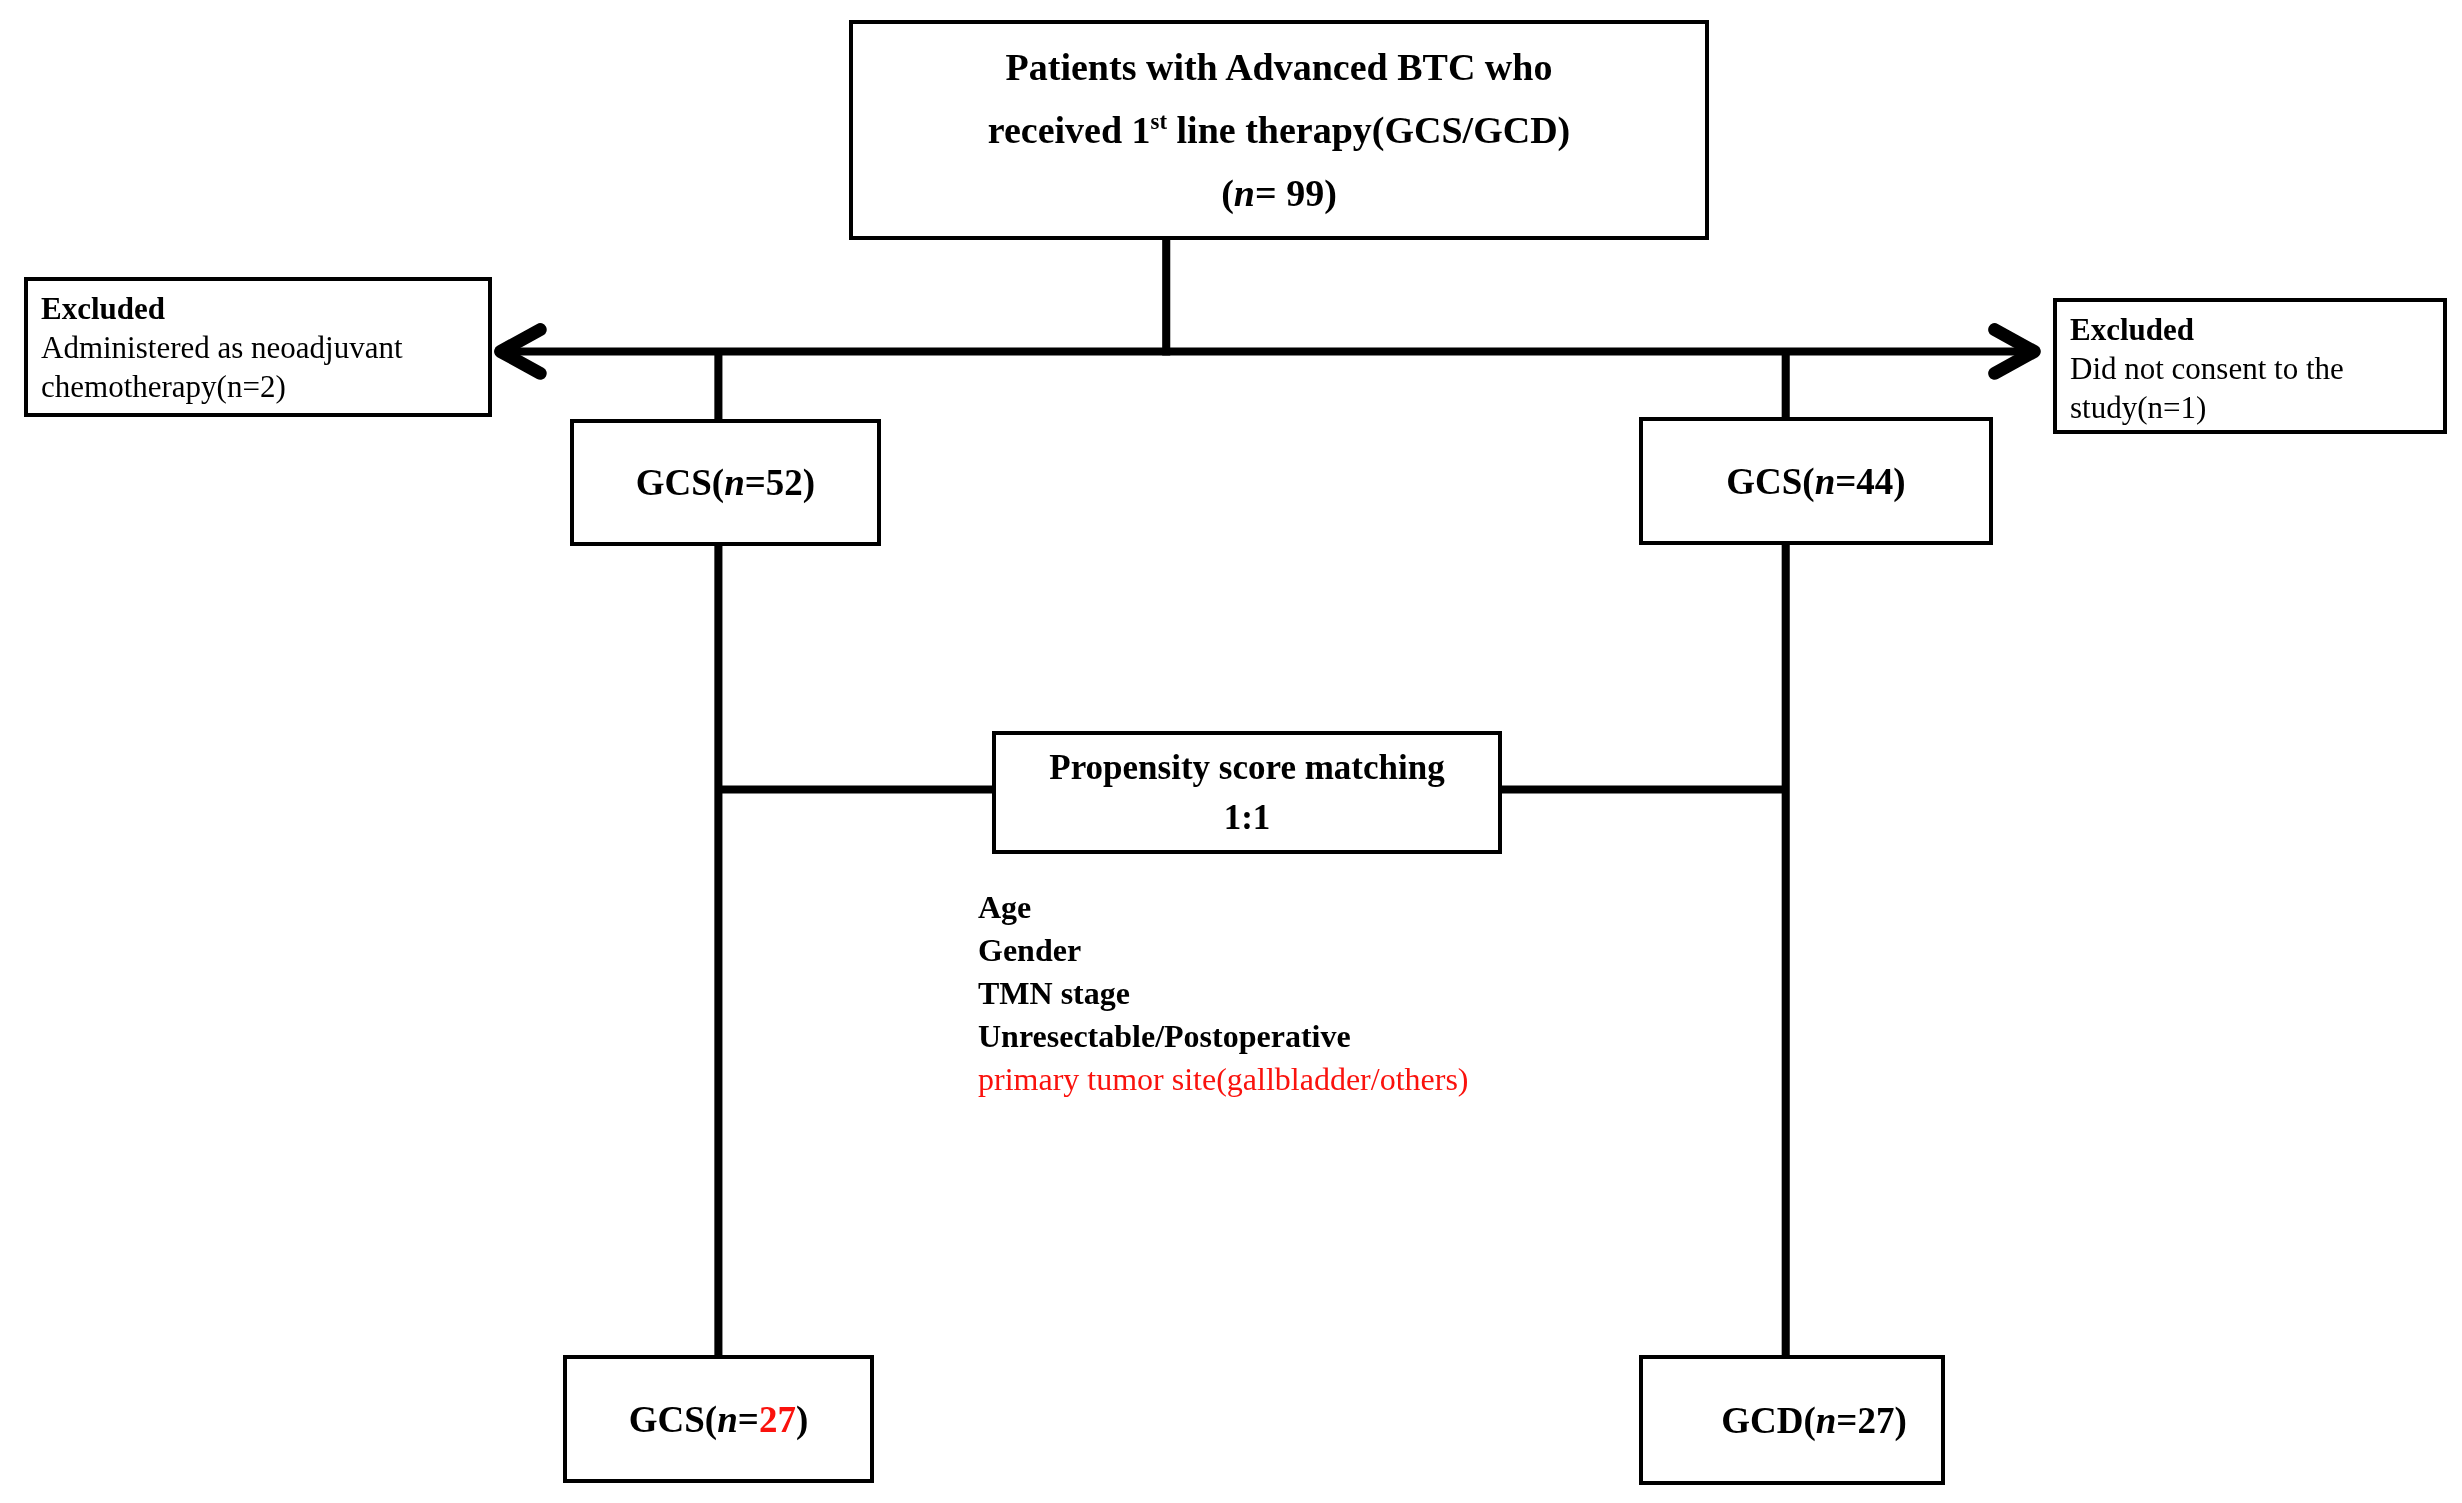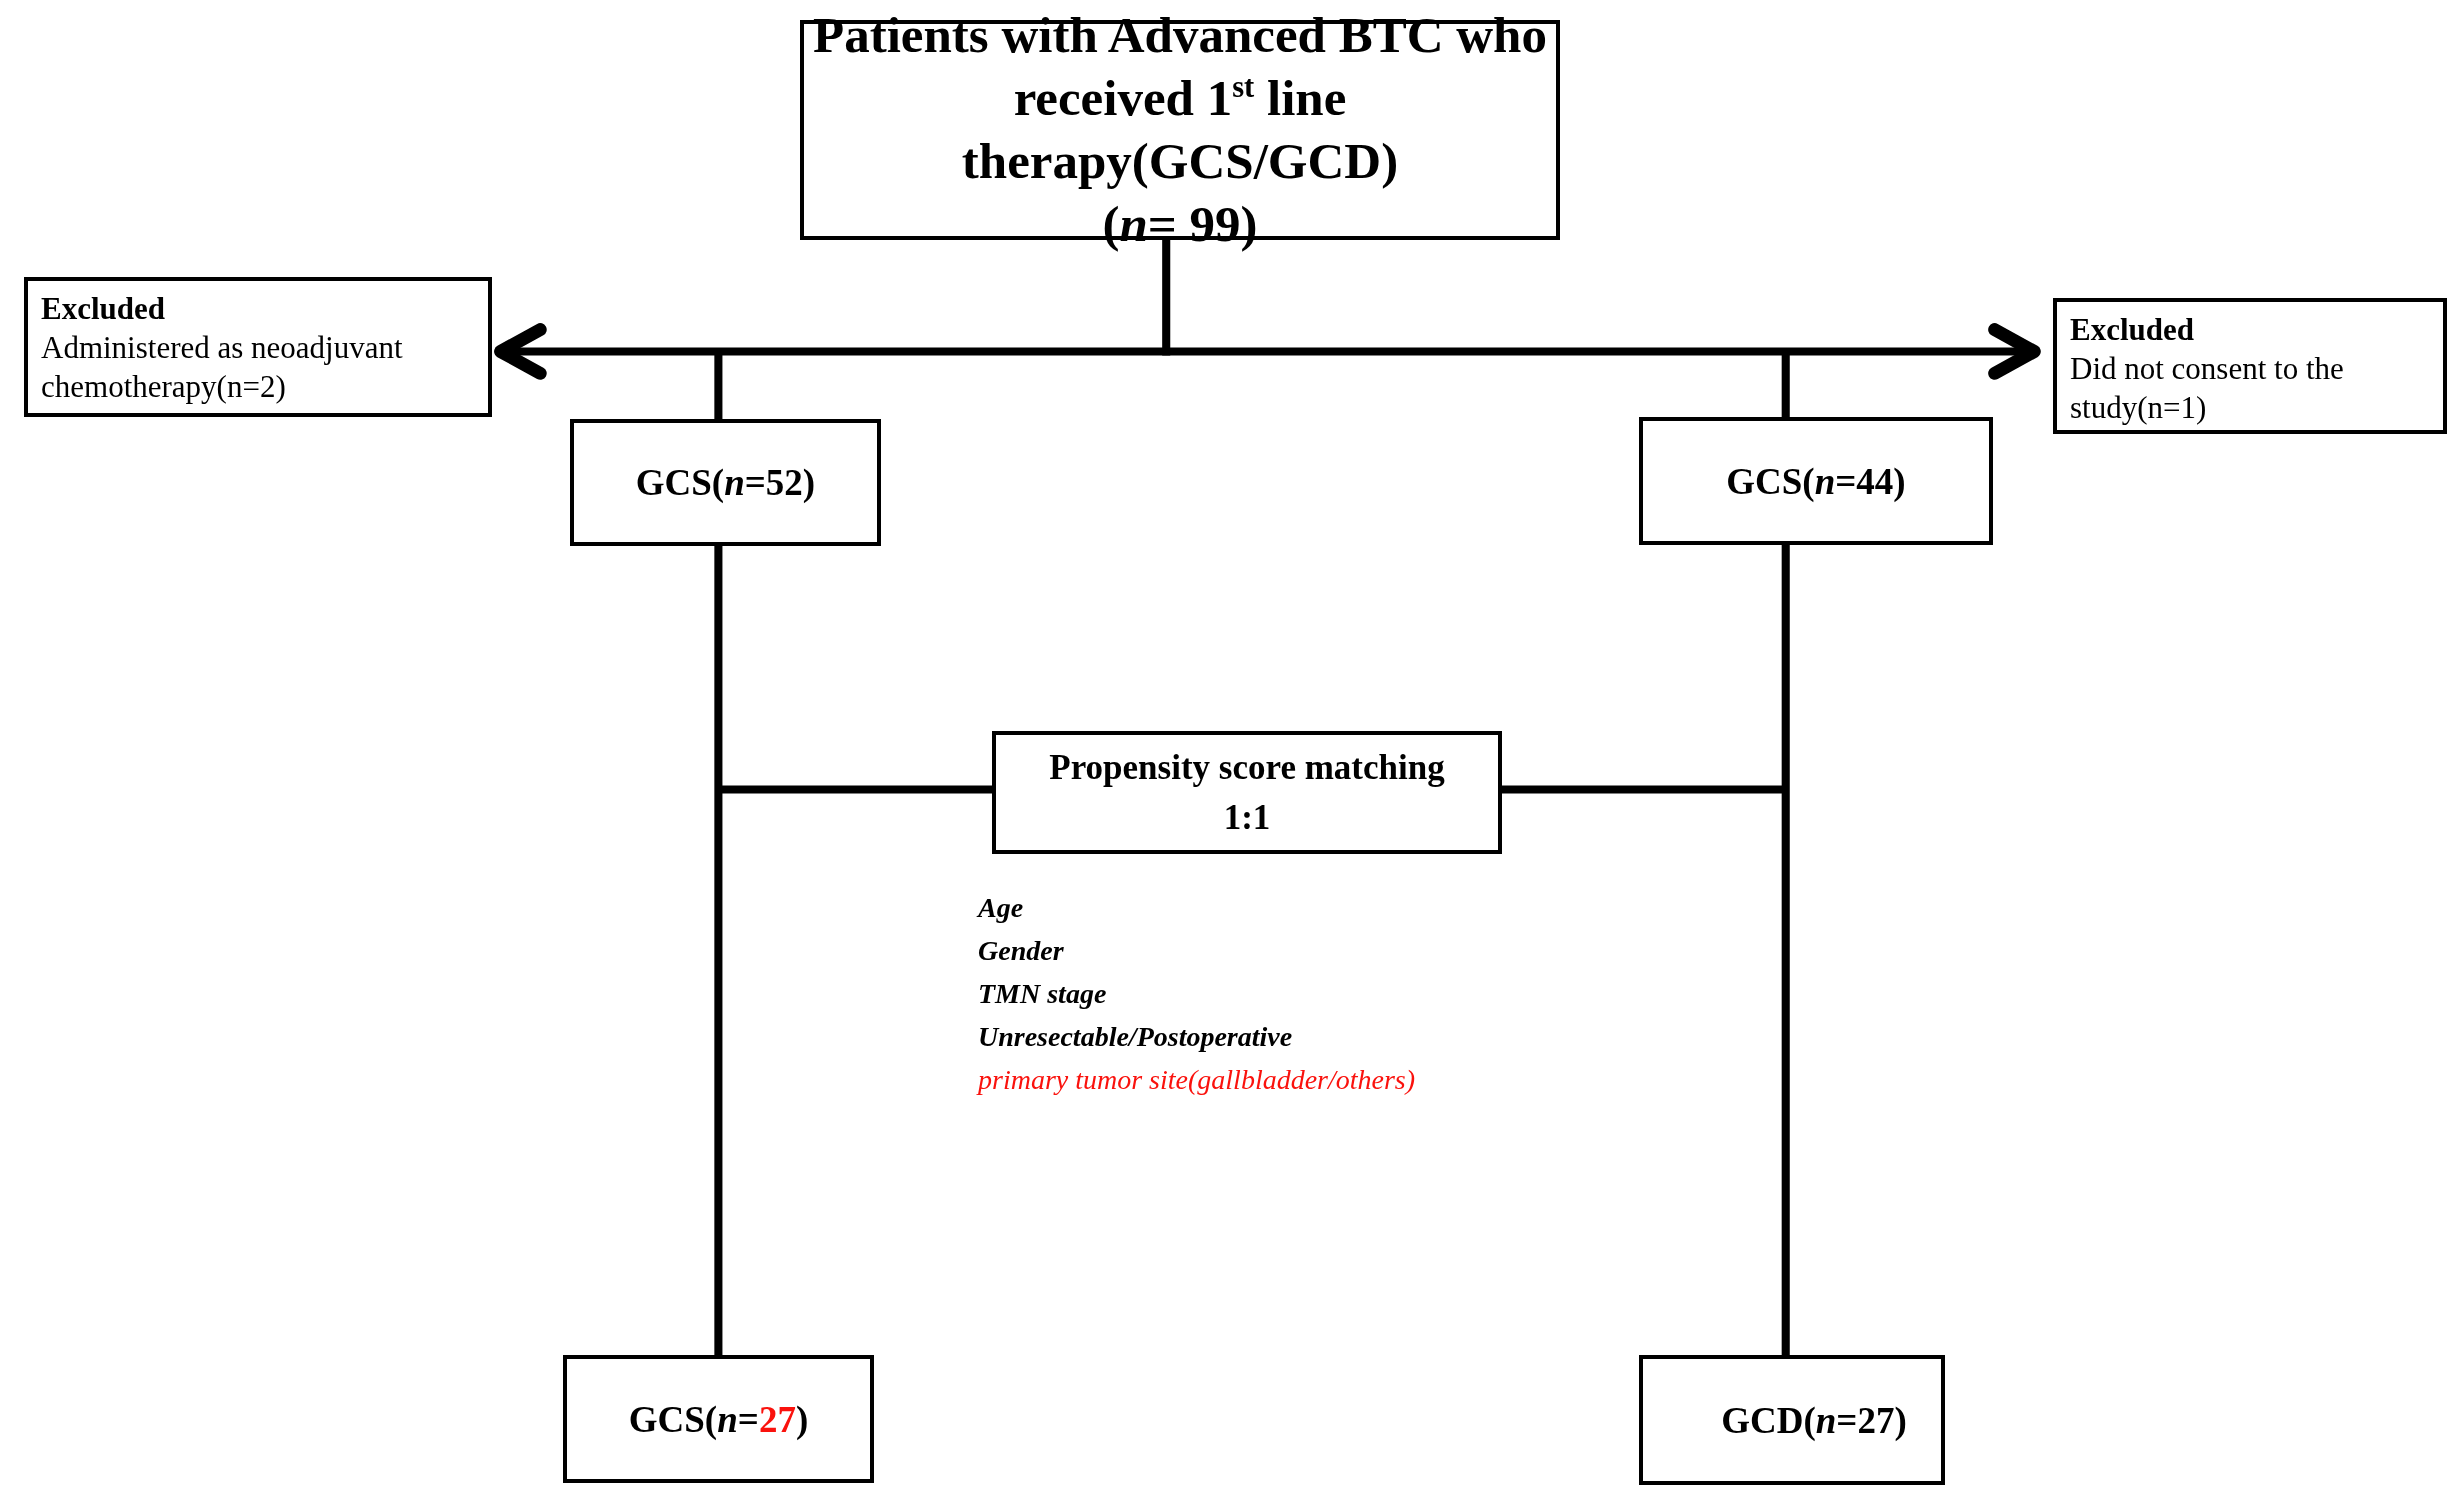--- a/index.html
+++ b/index.html
@@ -35,46 +35,45 @@
   }
   .center-box {
     display: flex;
     align-items: center;
     justify-content: center;
     flex-direction: column;
     text-align: center;
     font-weight: bold;
   }
   .top-box {
-    left: 800px; top: 20px; width: 760px; height: 220px;
-    font-size: 51px; line-height: 63px;
+    left: 849px; top: 20px; width: 860px; height: 220px;
+    font-size: 38px; line-height: 63px;
   }
   .excl {
     padding: 8px 13px;
     font-size: 31px;
     line-height: 39px;
   }
   .excl .title { font-weight: bold; }
   .excl-left  { left: 24px;   top: 277px; width: 468px; height: 140px; }
   .excl-right { left: 2053px; top: 298px; width: 394px; height: 136px; }
   .node { font-size: 37px; }
   .arm-left   { left: 563px;  top: 419px;  width: 311px; height: 127px; margin-left: 7px; }
   .arm-right  { left: 1639px; top: 417px;  width: 354px; height: 128px; }
   .match-box  { left: 992px; top: 731px;  width: 510px; height: 123px;
                 border-width: 4px; font-size: 35px; line-height: 50px; }
   .final-left  { left: 563px;  top: 1355px; width: 311px; height: 128px; }
   .final-right { left: 1639px; top: 1355px; width: 306px; height: 130px; padding-left: 44px; }
   .criteria {
     position: absolute;
     left: 978px; top: 886px;
-    font-size: 28px;
+    font-size: 32px;
     line-height: 43px;
     font-weight: bold;
     white-space: nowrap;
-    font-style: italic;
   }
   .criteria .red-line {
     color: var(--accent-red, #fa120d);
     font-weight: normal;
   }
   .it { font-style: italic; }
   .red { color: var(--accent-red, #fa120d); margin-top: 40px; }
   sup { font-size: 0.6em; line-height: 0; vertical-align: super; }
 </style>
 </head>

